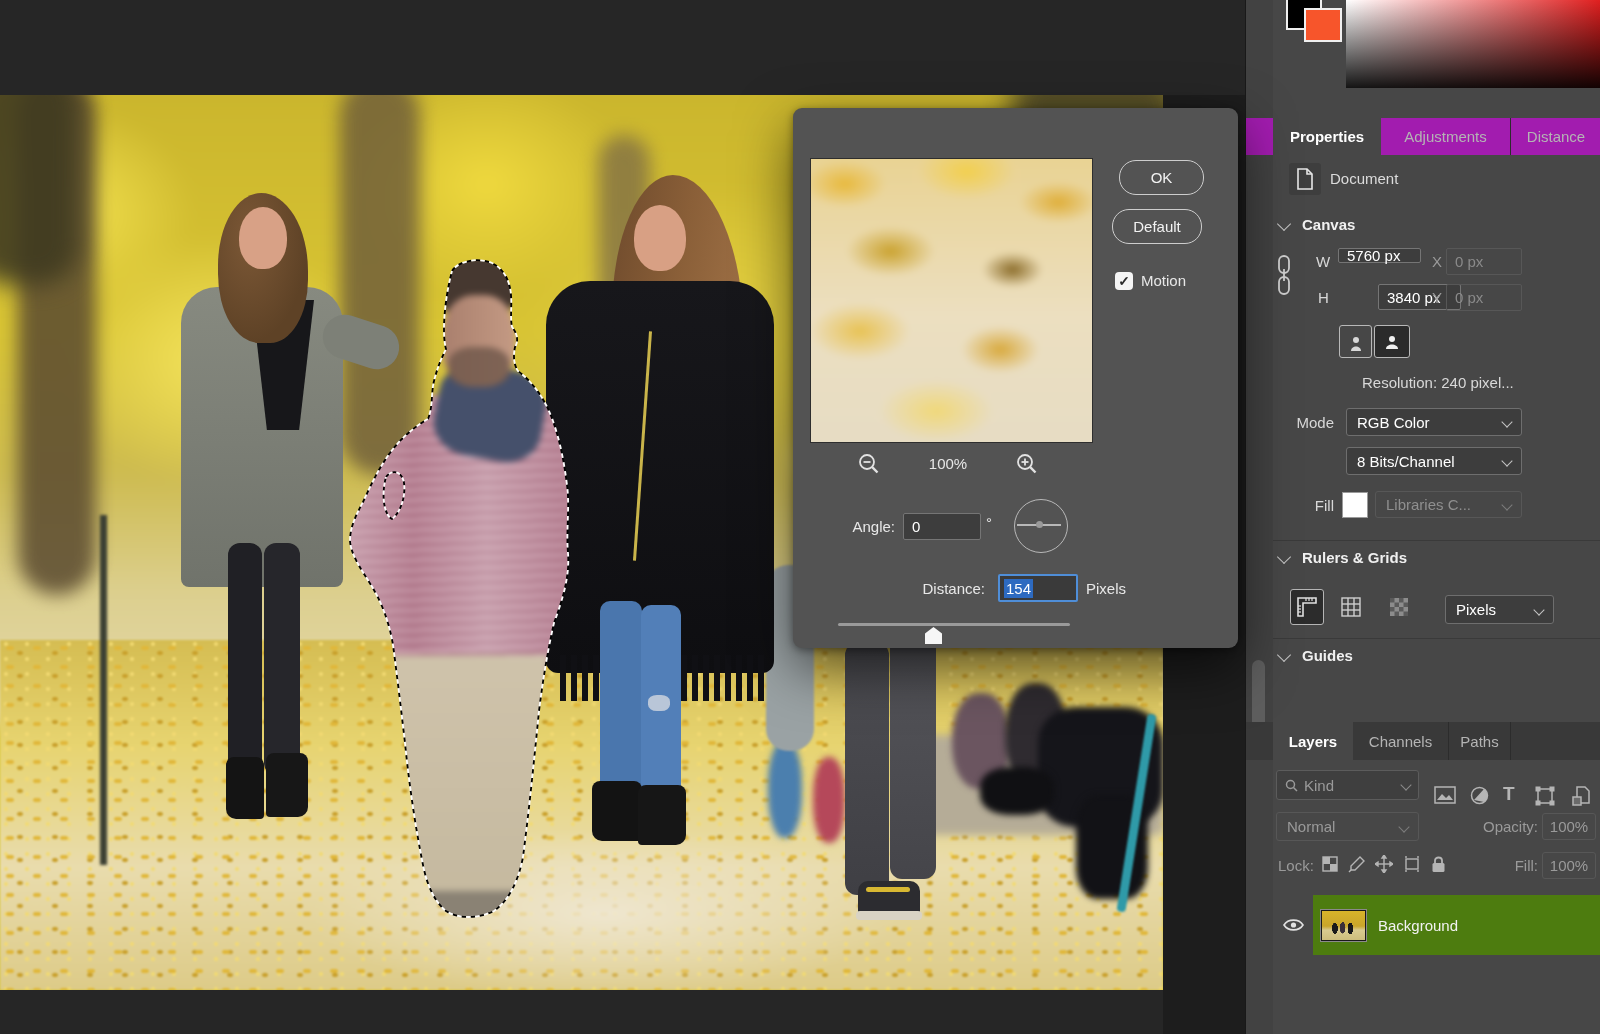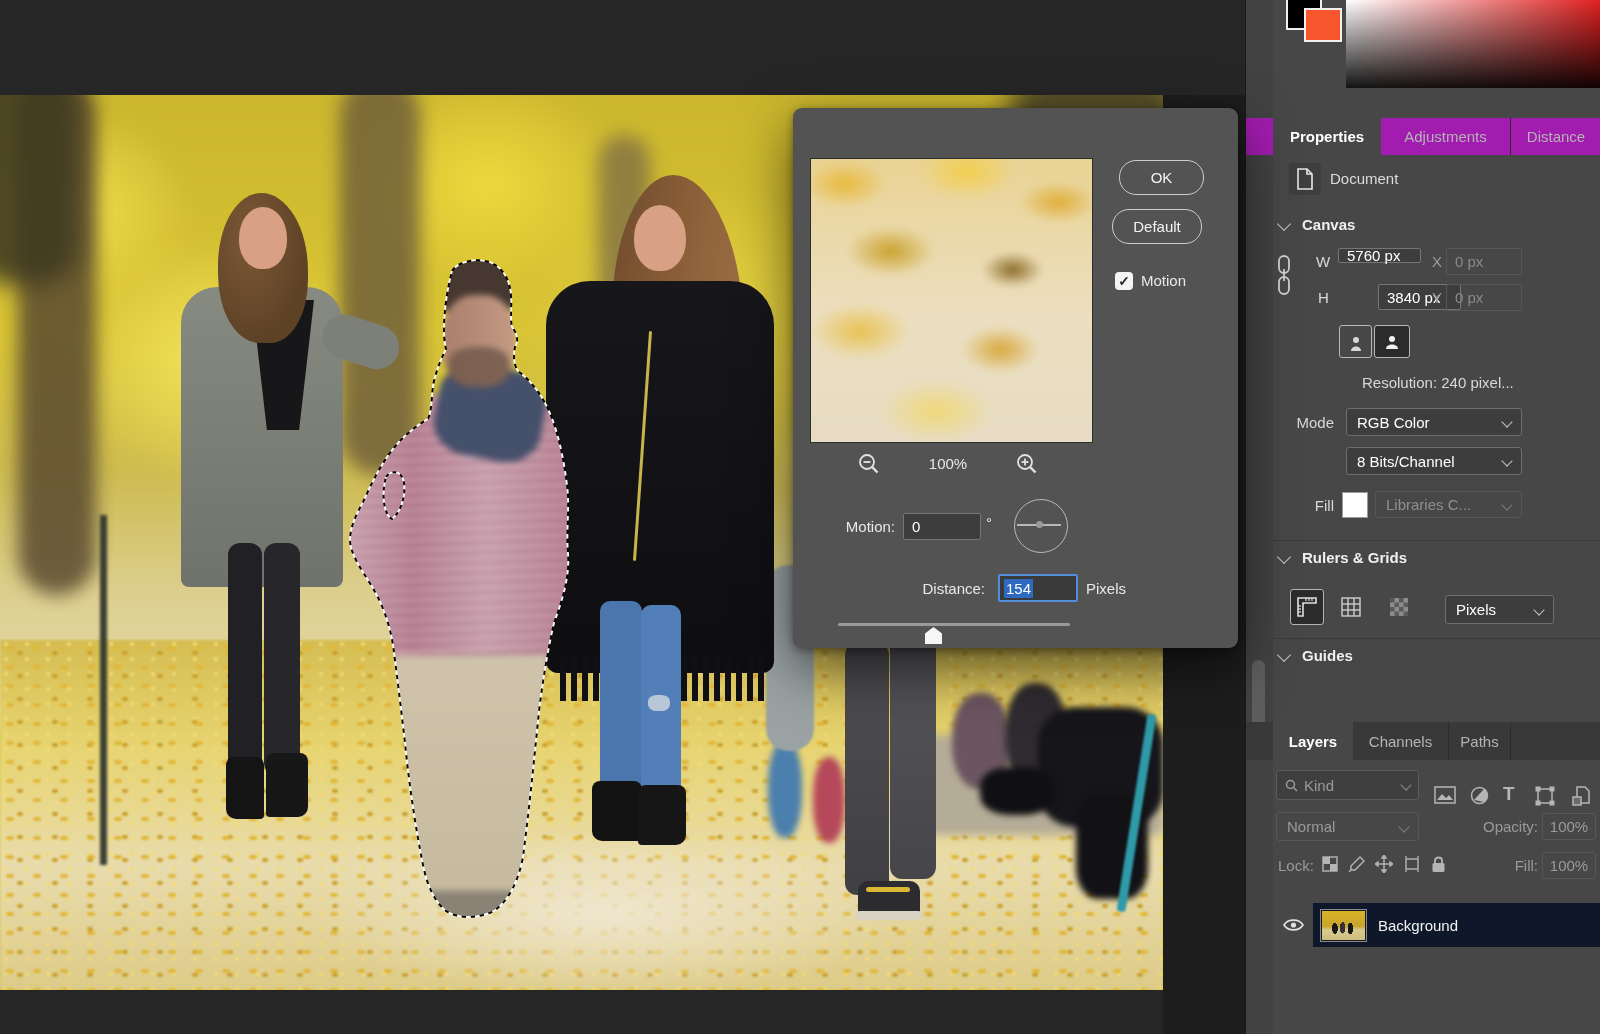--- a/index.html
+++ b/index.html
@@ -205,21 +205,21 @@
   .dd-blend{left:30px;top:812px;width:143px;height:29px;background:none;border:1px solid #575757;color:#9a9a9a;}
   .opacity-lbl{left:190px;top:818px;width:102px;text-align:right;color:#9a9a9a;}
   .valbox{background:none;border:1px solid #575757;border-radius:3px;color:#9a9a9a;display:flex;align-items:center;justify-content:center;box-sizing:border-box;}
   .opacity-val{left:296px;top:813px;width:54px;height:27px;}
   .lock-lbl{left:32px;top:857px;color:#9a9a9a;}
   .lockicons{left:76px;top:855px;display:flex;gap:10px;color:#b5b5b5;align-items:center;}
   .fillrow-lbl{left:226px;top:857px;width:66px;text-align:right;color:#9a9a9a;}
   .fill-val{left:296px;top:852px;width:54px;height:27px;}
   .layerrow{left:27px;top:903px;width:328px;height:44px;background:#474747;display:flex;align-items:center;}
   .eyecell{width:40px;display:flex;align-items:center;justify-content:center;color:#e0e0e0;}
-  .layersel{flex:1;height:44px;background:#0f172a;display:flex;align-items:center;gap:12px;padding-left:8px;}
+  .layersel{flex:1;height:60px;background:#4d7c0f;display:flex;align-items:center;gap:12px;padding-left:8px;}
   .lthumb{width:45px;height:31px;border:1px solid #1a1a1a;outline:1px solid #8a8a8a;box-sizing:border-box;
     background:
       radial-gradient(4px 8px at 30% 60%,#1a1a1a 70%,rgba(0,0,0,0) 72%),
       radial-gradient(4px 8px at 48% 58%,#3a3038 70%,rgba(0,0,0,0) 72%),
       radial-gradient(4px 8px at 66% 60%,#17171a 70%,rgba(0,0,0,0) 72%),
       linear-gradient(180deg,#d8b42a 0%,#c9a52a 52%,#d9cb90 66%,#cdbd7c 100%);}
   .lname{color:#f2f2f2;}
   svg{display:block;}
 </style>
 </head>
@@ -324,21 +324,21 @@
     <div class="abs zr-val zoomrow">100%</div>
     <div class="abs zr-in">
       <svg width="24" height="24" viewBox="0 0 24 24">
         <circle cx="10" cy="10" r="7" fill="none" stroke="#e2e2e2" stroke-width="1.8"></circle>
         <line x1="6.5" y1="10" x2="13.5" y2="10" stroke="#e2e2e2" stroke-width="1.8"></line>
         <line x1="10" y1="6.5" x2="10" y2="13.5" stroke="#e2e2e2" stroke-width="1.8"></line>
         <line x1="15.2" y1="15.2" x2="20.5" y2="20.5" stroke="#e2e2e2" stroke-width="2.4"></line>
       </svg>
     </div>
 
-    <div class="abs angle-lbl lbl">Motion:</div>
+    <div class="abs angle-lbl lbl">Angle:</div>
     <div class="abs fieldbox angle-input">
       <span>0</span>
     </div>
     <div class="abs angle-deg lbl">°</div>
     <div class="abs dial">
       <div class="dial-line"></div>
       <div class="dial-dot"></div>
     </div>
 
     <div class="abs dist-lbl lbl">Distance:</div>

